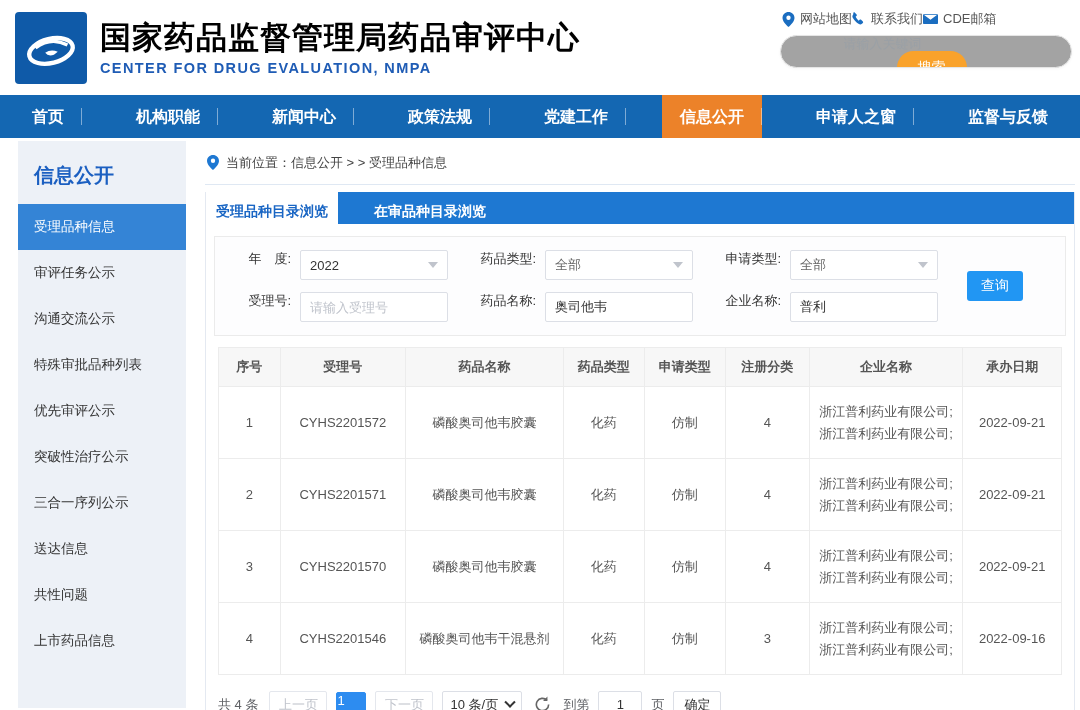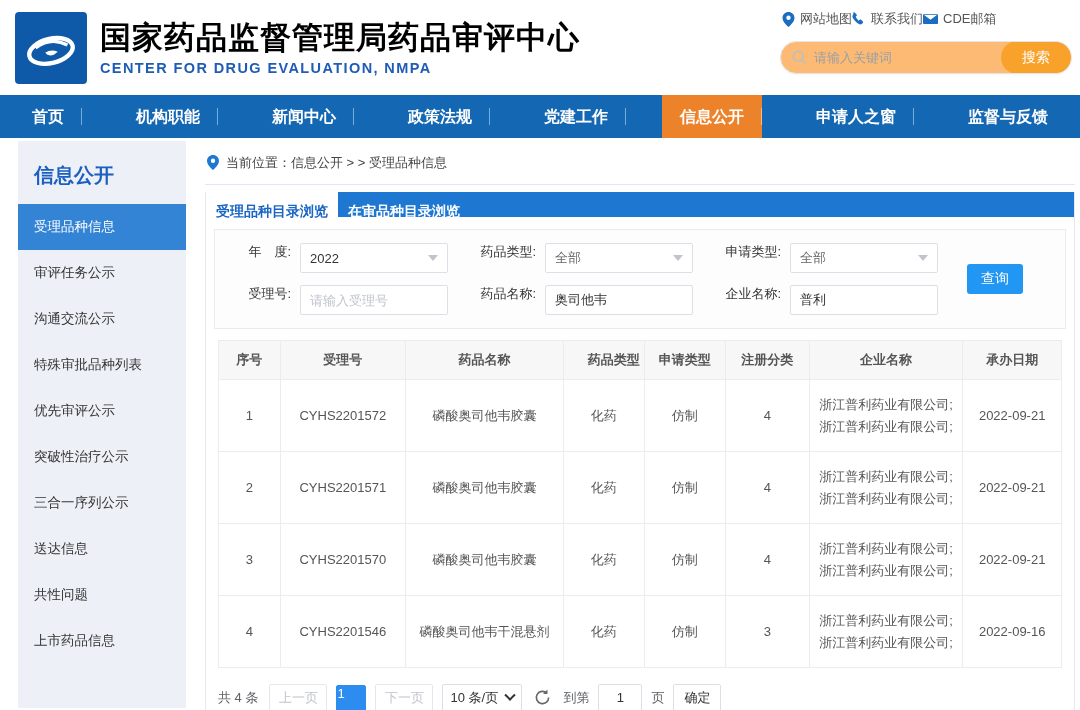--- a/index.html
+++ b/index.html
@@ -24,21 +24,21 @@
   
   .site-header{height:95px;position:relative;display:flex;align-items:center;padding-left:15px;background:#fff;}
   .logo{width:72px;height:72px;background:#0f5aa8;border-radius:4px;display:flex;align-items:center;justify-content:center;flex:0 0 auto;}
   .titles{margin-left:13px;}
   .title-cn{font-size:31px;font-weight:bold;color:#000000;letter-spacing:1px;line-height:1.25;}
   .title-en{font-size:14.5px;font-weight:bold;color:var(--title-en-blue);letter-spacing:1.4px;margin-top:3px;}
   .header-right{position:absolute;right:8px;top:10px;width:292px;}
   .quick-links{display:flex;justify-content:flex-start;align-items:center;padding:0 2px;}
   .quick-link{display:flex;align-items:center;gap:5px;font-size:13px;color:#555;text-decoration:none;cursor:pointer;}
   .quick-link svg{flex:0 0 auto;}
-  .search-bar{margin-top:13px;height:33px;border:1px solid #e5e5e5;border-radius:17px;display:flex;align-items:center;background:#fdba74;padding-left:11px;overflow:hidden;box-shadow:0 1px 3px rgba(0,0,0,0.04);}
+  .search-bar{margin-top:7px;height:33px;border:1px solid #e5e5e5;border-radius:17px;display:flex;align-items:center;background:#a3a3a3;padding-left:11px;overflow:hidden;box-shadow:0 1px 3px rgba(0,0,0,0.04);flex-direction:column;}
   .search-bar input{flex:1;border:none;outline:none;font-size:13px;color:#333;min-width:0;background:transparent;font-family:inherit;}
   .search-bar input::placeholder{color:#9aa0a6;}
   .search-btn{width:70px;height:33px;border:none;border-radius:17px;background:var(--search-orange);color:#fff;font-size:14px;cursor:pointer;flex:0 0 auto;font-family:inherit;}
   .mag{margin-right:7px;}
   
   .main-nav{height:43px;background:var(--nav-blue);}
   .main-nav ul{list-style:none;display:flex;justify-content:space-between;height:43px;padding:0 14px;}
   .main-nav li{color:#fff;font-size:16px;font-weight:bold;line-height:43px;padding:0 18px;position:relative;cursor:pointer;white-space:nowrap;}
   .main-nav li:not(:last-child)::after{content:"";position:absolute;right:0;top:13px;height:17px;width:1px;background:rgba(255,255,255,0.45);}
   .main-nav li.active{background:var(--nav-active-orange);}
@@ -46,21 +46,21 @@
   .page{display:flex;margin-top:3px;align-items:flex-start;}
   .sidebar{width:168px;margin-left:18px;background:var(--sidebar-bg);min-height:567px;padding-bottom:10px;flex:0 0 auto;}
   .sidebar-title{font-size:20px;font-weight:bold;color:var(--sidebar-title-blue);padding:21px 16px 15px;}
   .sidebar ul{list-style:none;}
   .sidebar li{font-size:13.5px;color:#333;padding:14px 16px;cursor:pointer;}
   .sidebar li.active{background:var(--sidebar-active-blue);color:#fff;}
   
   .main{flex:1;margin:0 5px 0 19px;min-width:0;}
   .breadcrumb{height:44px;display:flex;align-items:center;gap:7px;font-size:13px;color:#444;border-bottom:1px solid #dfe8f3;padding-left:2px;}
   .panel{margin-top:7px;border:1px solid #e4e9f1;border-top:none;}
-  .tabbar{height:25px;background:var(--tab-blue);display:flex;}
+  .tabbar{height:32px;background:var(--tab-blue);display:flex;gap:26px;}
   .tab{min-width:130px;text-align:center;line-height:38px;font-size:14px;font-weight:bold;color:#fff;cursor:pointer;padding:0 10px;}
   .tab.active{background:#fff;color:#1a66c4;}
   .panel-body{padding:12px 8px 14px;background:#fff;}
   
   .filterbox{border:1px solid #ebebeb;background:#fdfdfe;padding:13px 14px;position:relative;margin-bottom:11px;}
   .filter-row{display:flex;align-items:center;}
   .filter-row + .filter-row{margin-top:12px;}
   .fgroup{display:flex;align-items:flex-start;margin-right:26px;}
   .fgroup label{width:62px;text-align:right;font-size:13px;color:#333;margin-right:9px;white-space:pre;}
   .sel{width:148px;height:30px;border:1px solid #dcdfe6;border-radius:2px;background:#fff;display:flex;align-items:center;justify-content:space-between;padding:0 9px;cursor:pointer;}
@@ -68,21 +68,21 @@
   .sel.dark span{color:#333;}
   .arr{width:0;height:0;border-left:5px solid transparent;border-right:5px solid transparent;border-top:6px solid #c0c4cc;}
   .fgroup input{width:148px;height:30px;border:1px solid #dcdfe6;border-radius:2px;padding:0 9px;font-size:13px;color:#333;outline:none;font-family:inherit;}
   .fgroup input::placeholder{color:#c0c4cc;}
   .query-btn{position:absolute;right:42px;top:50%;transform:translateY(-50%);width:56px;height:30px;background:var(--button-blue);color:#fff;border:none;border-radius:3px;font-size:14px;cursor:pointer;font-family:inherit;}
   
   table{width:calc(100% - 8px);margin:0 4px;border-collapse:collapse;table-layout:fixed;}
   th{background:#f7f7f7;font-weight:bold;font-size:13px;color:#555;padding:10px 4px;border:1px solid #ececec;}
   td{font-size:13px;color:#555;text-align:center;padding:9px 7px;border:1px solid #ececec;line-height:1.65;}
   th:nth-child(1){width:7.3%;} th:nth-child(2){width:14.9%;} th:nth-child(3){width:18.7%;}
-  th:nth-child(4){width:9.6%;text-align:right;} th:nth-child(5){width:9.6%;} th:nth-child(6){width:10.0%;}
+  th:nth-child(4){width:9.6%;} th:nth-child(5){width:9.6%;} th:nth-child(6){width:10.0%;}
   th:nth-child(7){width:18.2%;} th:nth-child(8){width:11.7%;}
   tbody tr{height:72px;}
   
   .pagination{display:flex;align-items:center;gap:9px;margin:14px 4px 4px;font-size:13px;color:#606266;}
   .pg-total{margin-right:2px;}
   .pg-btn{min-width:58px;height:28px;border:1px solid #e4e7ed;background:#fff;border-radius:2px;font-size:13px;color:#c0c4cc;cursor:default;font-family:inherit;padding:0 8px;}
   .pg-btn.page{min-width:30px;width:30px;padding:0;background:var(--pagination-active-blue);border-color:var(--pagination-active-blue);color:#fff;cursor:pointer;}
   .pg-size{width:80px;height:28px;border:1px solid #dcdfe6;border-radius:2px;background:#fff;display:flex;align-items:center;justify-content:space-between;padding:0 7px;cursor:pointer;}
   .pg-size span{font-size:13px;color:#333;}
   .chev{width:8px;height:8px;border-right:2px solid #333;border-bottom:2px solid #333;transform:rotate(45deg) translate(-2px,-2px);}

